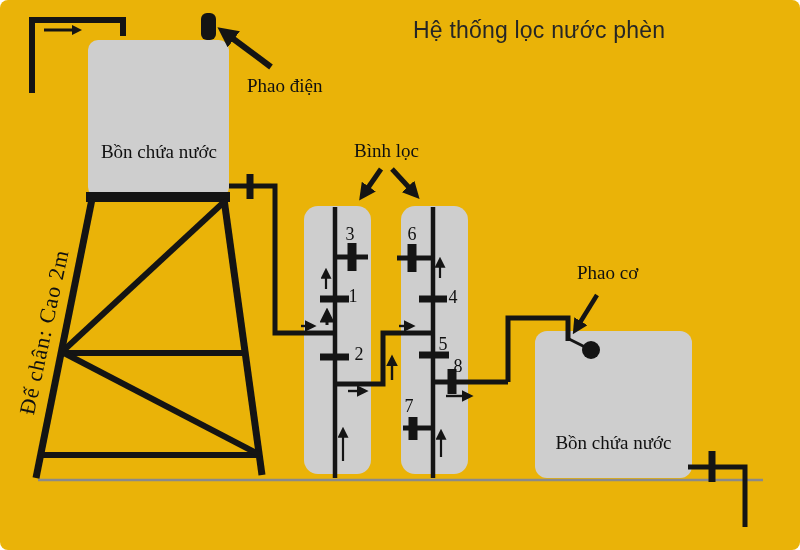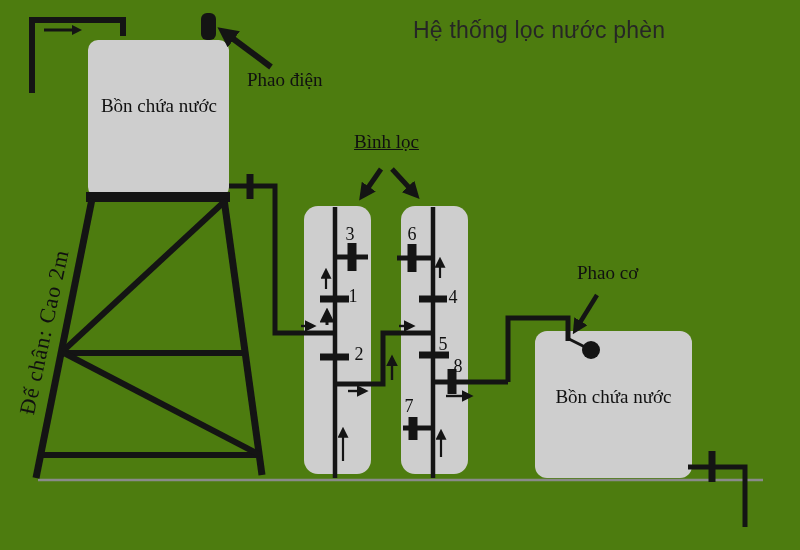--- a/index.html
+++ b/index.html
@@ -1,27 +1,27 @@
 <!DOCTYPE html>
 <html><head>
 <meta charset="utf-8">
 <style>
   html,body{margin:0;padding:0;background:#ffffff;}
   .stage{
-    position:relative;width:800px;height:550px;background:#4d7c0f;overflow:hidden;
-    font-family:"Liberation Serif", serif;color:#101010;
+    position:relative;width:800px;height:550px;background:#eab308;overflow:hidden;
+    font-family:"Liberation Serif", serif;color:#101010;border-radius:8px;
   }
   .stage svg{position:absolute;left:0;top:0;}
   .lbl{position:absolute;white-space:nowrap;line-height:1.15;}
   .serif{font-family:"Liberation Serif", serif;font-size:19px;}
   .title{
     font-family:"Liberation Sans", sans-serif;font-size:23px;font-weight:500;
     color:#262626;letter-spacing:0.2px;
   }
-  .tanklabel{text-align:center;white-space:normal;}
+  .tanklabel{text-align:center;white-space:normal;margin-top:46px;}
   .rotated{
     transform:translate(-50%,-50%) rotate(-78deg);transform-origin:center;
     font-size:22px;letter-spacing:1px;
   }
   .vnum{
     position:absolute;font-family:"Liberation Serif", serif;font-size:18px;
     transform:translate(-50%,-50%);
   }
 </style>
 </head>
@@ -120,23 +120,23 @@
       <line x1="441" y1="457" x2="441" y2="432" stroke-width="2.2" marker-end="url(#ah)"></line>
     </g>
   </svg>
 
   <div class="lbl title" style="left:413px;top:17px;">Hệ thống lọc nước phèn</div>
 
   <div class="lbl serif tanklabel" style="left:88px;top:95px;width:142px;">
     <div>Bồn chứa nước</div>
   </div>
 
-  <div class="lbl serif" style="left:247px;top:69px;">Phao điện</div>
+  <div class="lbl serif" style="left:247px;top:75px;">Phao điện</div>
 
-  <div class="lbl serif" style="left:354px;top:131px;text-decoration:underline;">Bình lọc</div>
+  <div class="lbl serif" style="left:354px;top:140px;">Bình lọc</div>
 
   <div class="lbl serif" style="left:577px;top:262px;">Phao cơ</div>
 
   <div class="lbl serif tanklabel" style="left:535px;top:386px;width:157px;">
     <div>Bồn chứa nước</div>
   </div>
 
   <div class="lbl serif rotated" style="left:44px;top:332px;">Đế chân: Cao 2m</div>
 
   <span class="vnum" style="left:353px;top:296px;">1</span>

